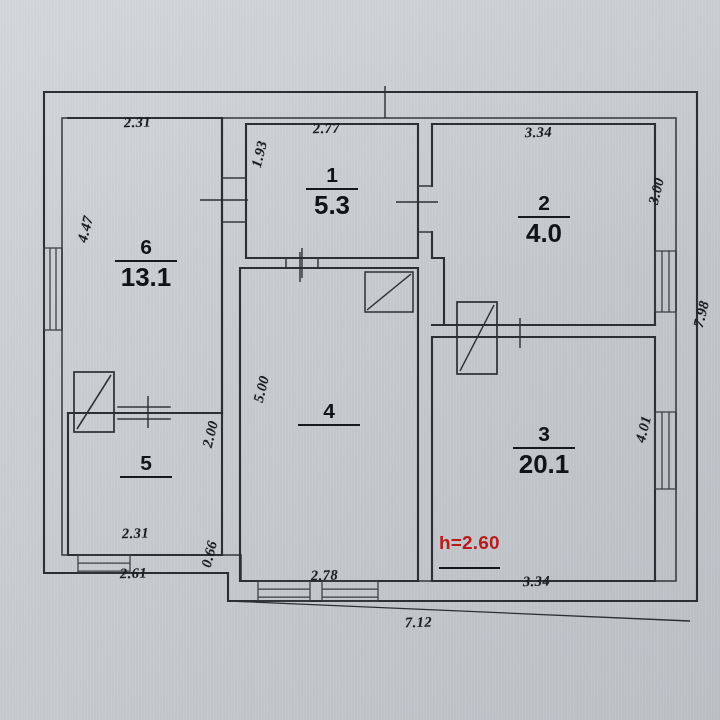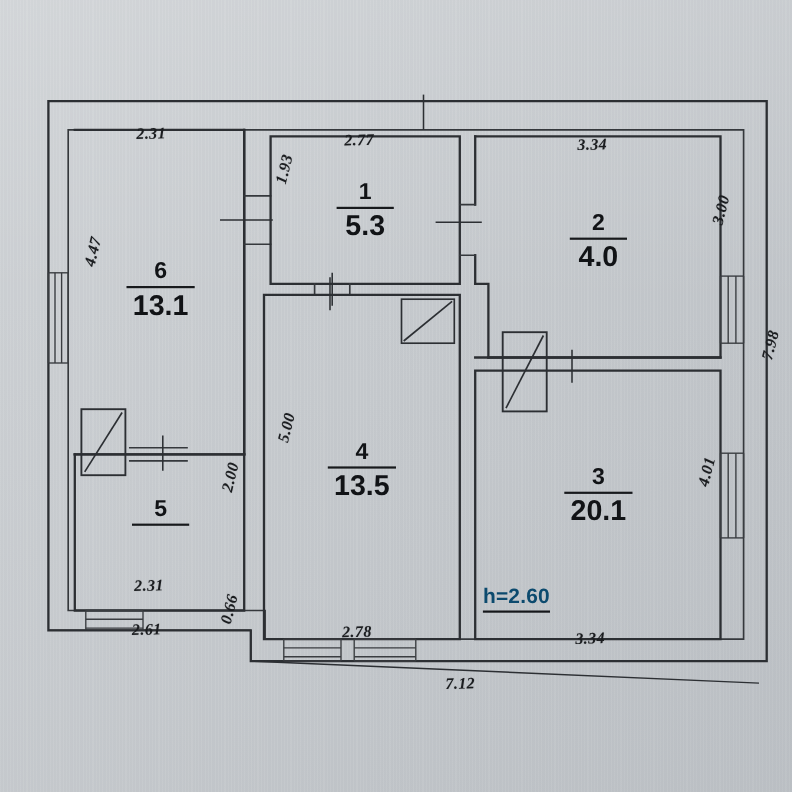--- a/index.html
+++ b/index.html
@@ -114,23 +114,23 @@
   .room-area {
     font-size: 26px;
     font-weight: 700;
     line-height: 1.05;
   }
   .height-note {
     position: absolute;
     font-family: "Liberation Sans", sans-serif;
     font-size: 19px;
     font-weight: 600;
-    color: #0c4a6e;
+    color: #b91c1c;
     border-bottom: 2px solid #15171a;
-    padding-bottom: 1px;
+    padding-bottom: 13px;
     letter-spacing: 0.2px;
   }
 </style>
 </head>
 <body>
 
 <div id="page">
   <div id="paper"></div>
 
   <div id="plan">
@@ -277,21 +277,20 @@
 
     <div class="room-box" style="left:494px; top:423px; width:100px;">
       <div class="room-num">3</div>
       <div class="room-rule" style="width:62px;"></div>
       <div class="room-area">20.1</div>
     </div>
 
     <div class="room-box" style="left:279px; top:400px; width:100px;">
       <div class="room-num">4</div>
       <div class="room-rule" style="width:62px;"></div>
-      <div class="room-area">13.5</div>
     </div>
 
     <div class="room-box" style="left:96px; top:452px; width:100px;">
       <div class="room-num">5</div>
       <div class="room-rule" style="width:52px;"></div>
     </div>
 
     <div class="height-note" style="left:439px; top:532px;">h=2.60</div>
 
     <div class="lbl dim" style="left:124px; top:114px; transform: rotate(-1.5deg);">2.31</div>

